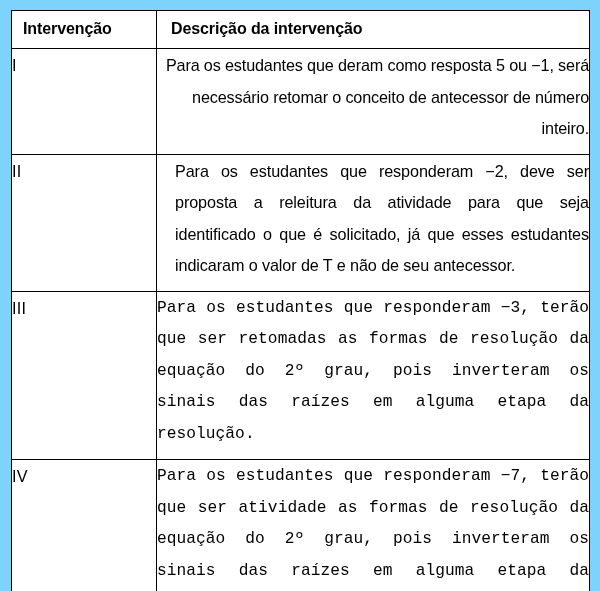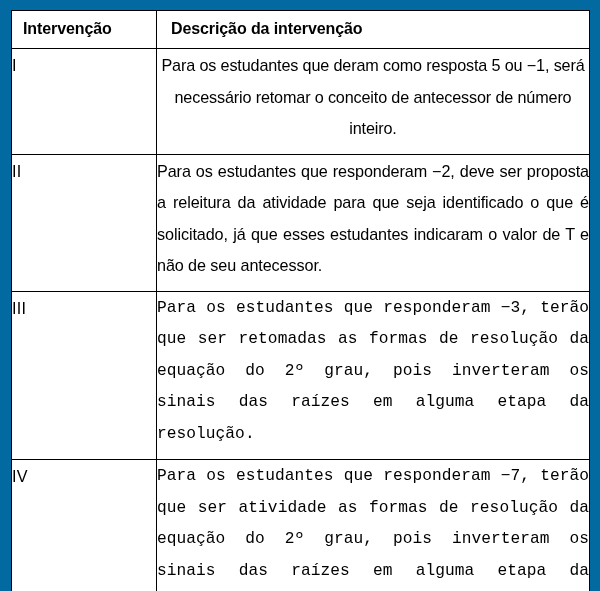--- a/index.html
+++ b/index.html
@@ -12,21 +12,21 @@
     height: 591px;
     font-family: "Liberation Sans", sans-serif;
     color: #000000;
     overflow: hidden;
   }
 
   .page {
     position: relative;
     width: 600px;
     height: 591px;
-    background: #0369a1;
+    background: #7dd3fc;
   }
 
   table.intervention-table {
     position: absolute;
     left: 11px;
     top: 10px;
     width: 578px;
     border-collapse: collapse;
     table-layout: fixed;
     background: #ffffff;
@@ -68,38 +68,39 @@
     letter-spacing: 0.3px;
   }
 
   td.cell-desc {
     padding-left: 14px;
     padding-right: 11px;
   }
 
   td.cell-desc .para {
     margin: 0;
-    text-align: center;
+    text-align: right;
     letter-spacing: -0.15px;
     word-spacing: 0px;
   }
 
   
   td.cell-desc.justified .para {
     text-align: justify;
     text-align-last: left;
     letter-spacing: 0.05px;
     font-family: Liberation Mono, monospace;
   }
 
   
   td.cell-desc.justified-tight .para {
     text-align: justify;
     text-align-last: left;
     letter-spacing: -0.1px;
+    margin-left: 18px;
   }
 </style>
 </head>
 <body>
 
 <div class="page">
 
   <table class="intervention-table">
     <colgroup>
       <col class="col-num">

